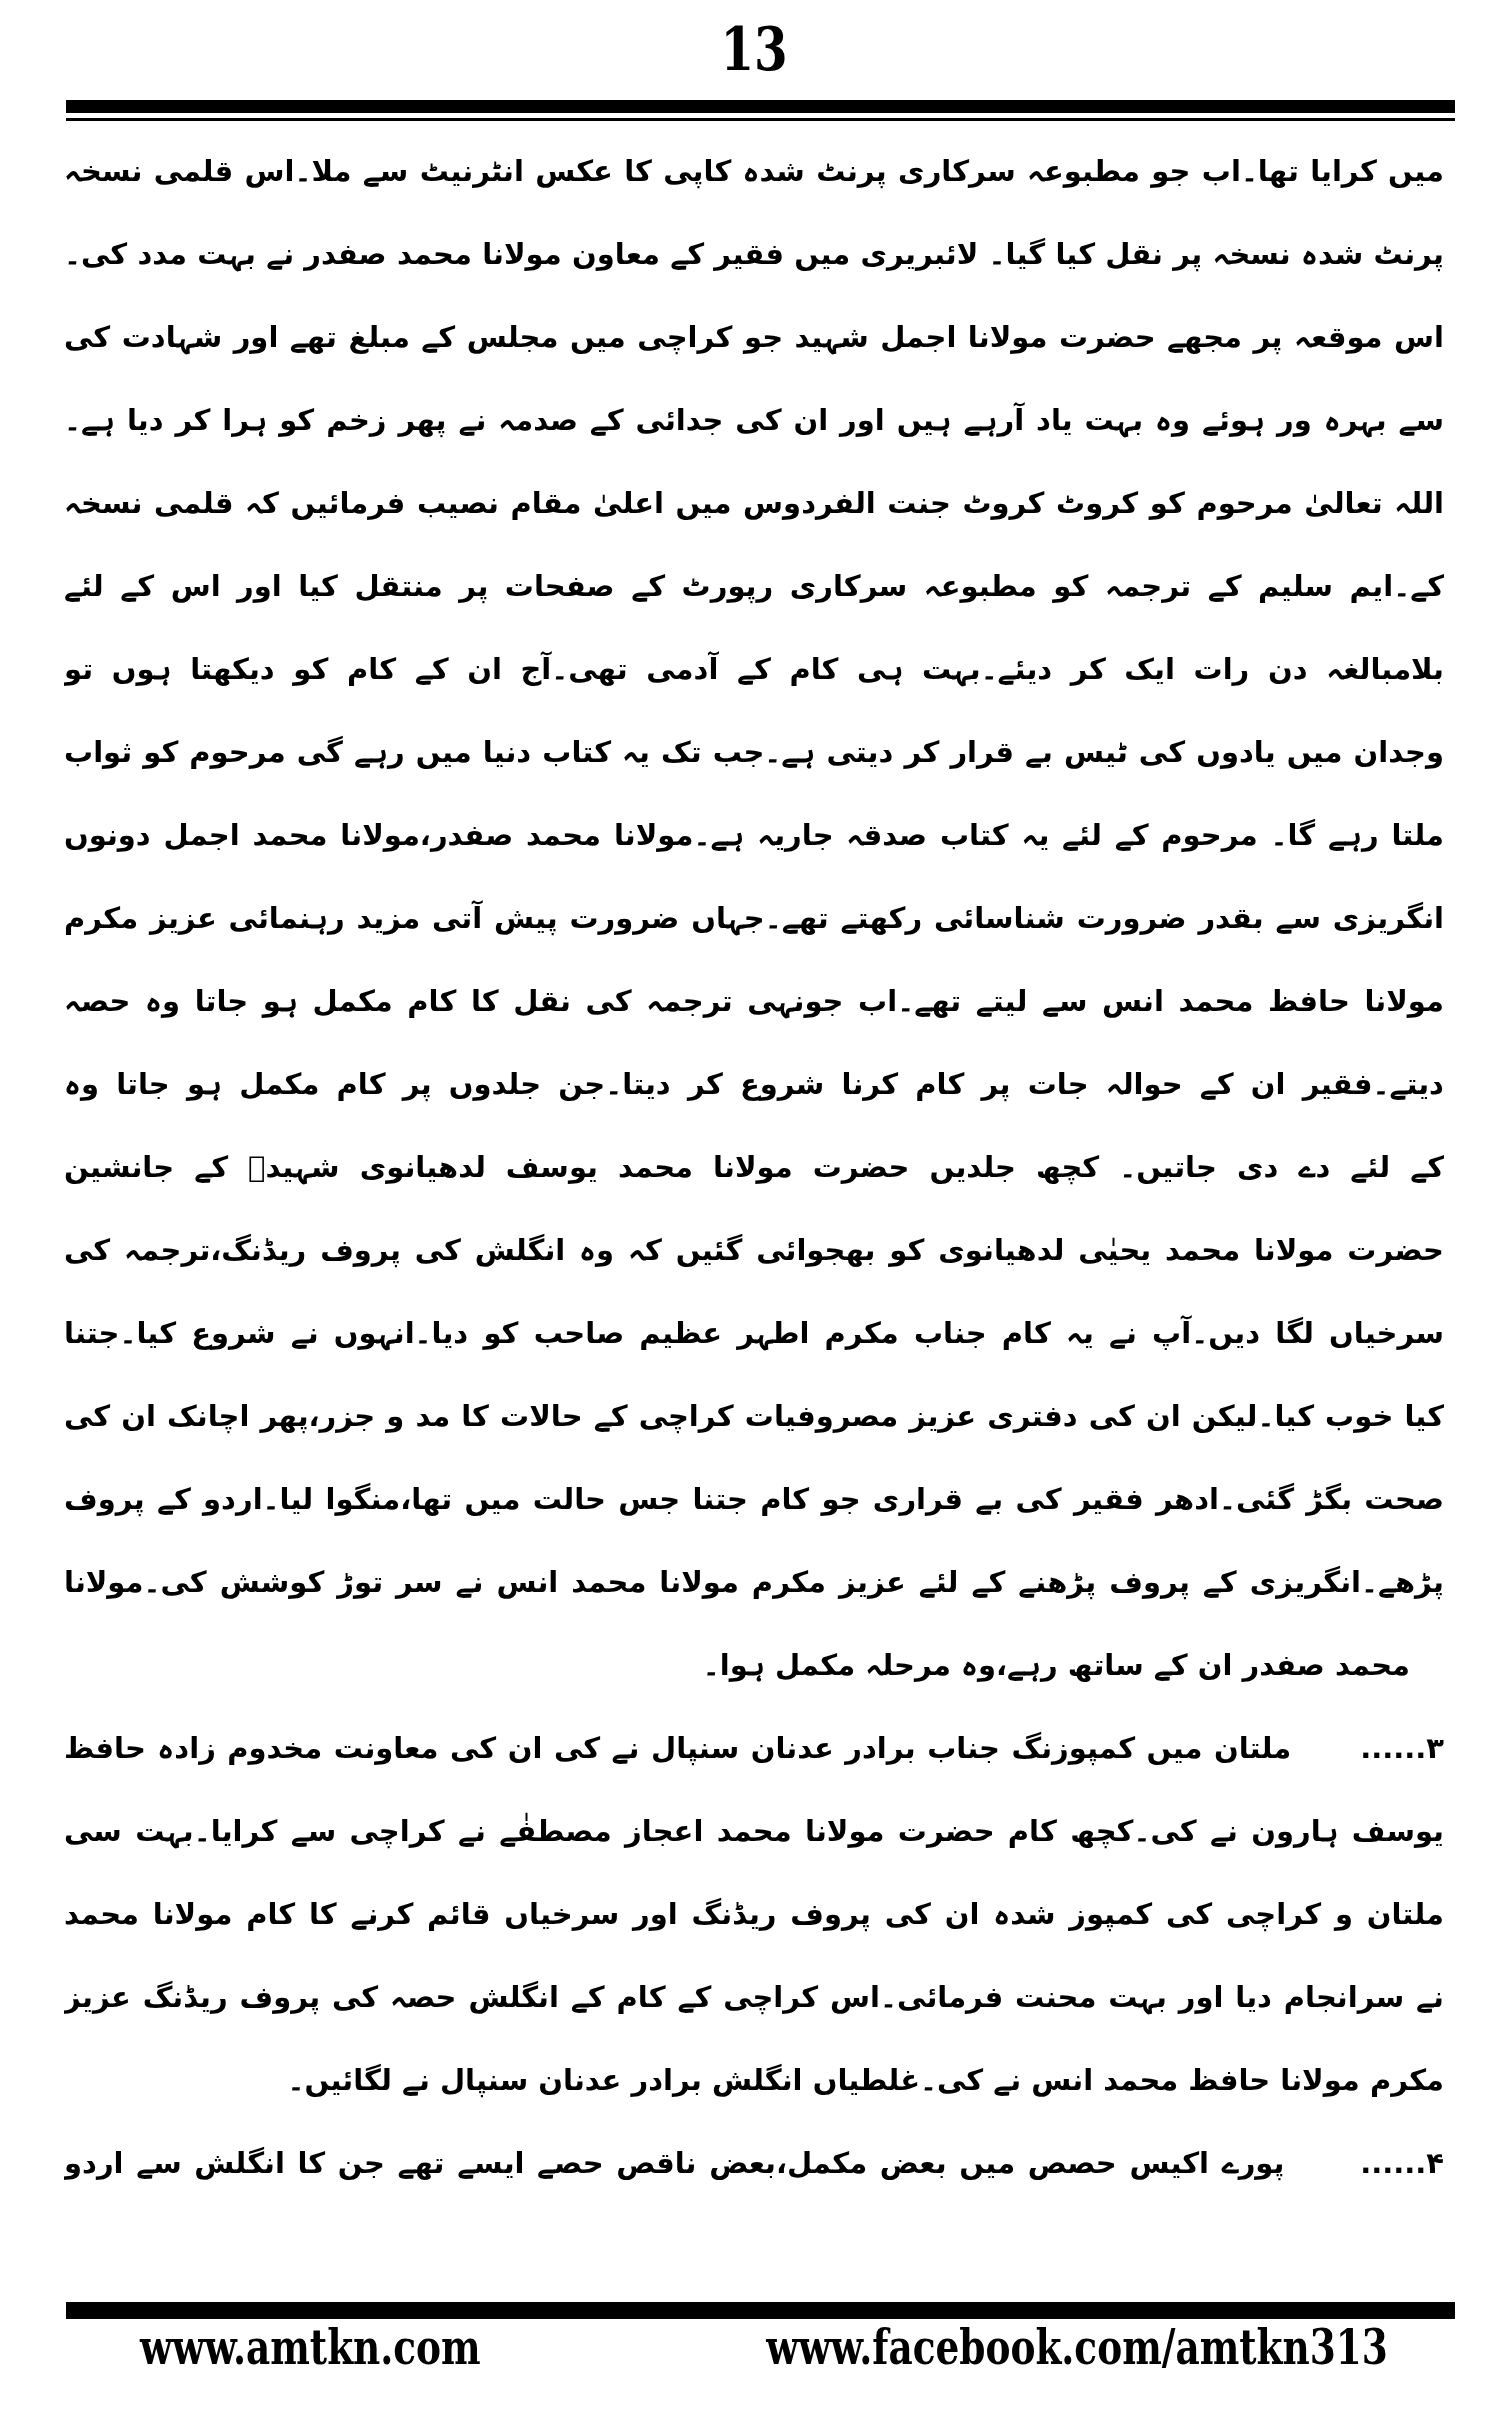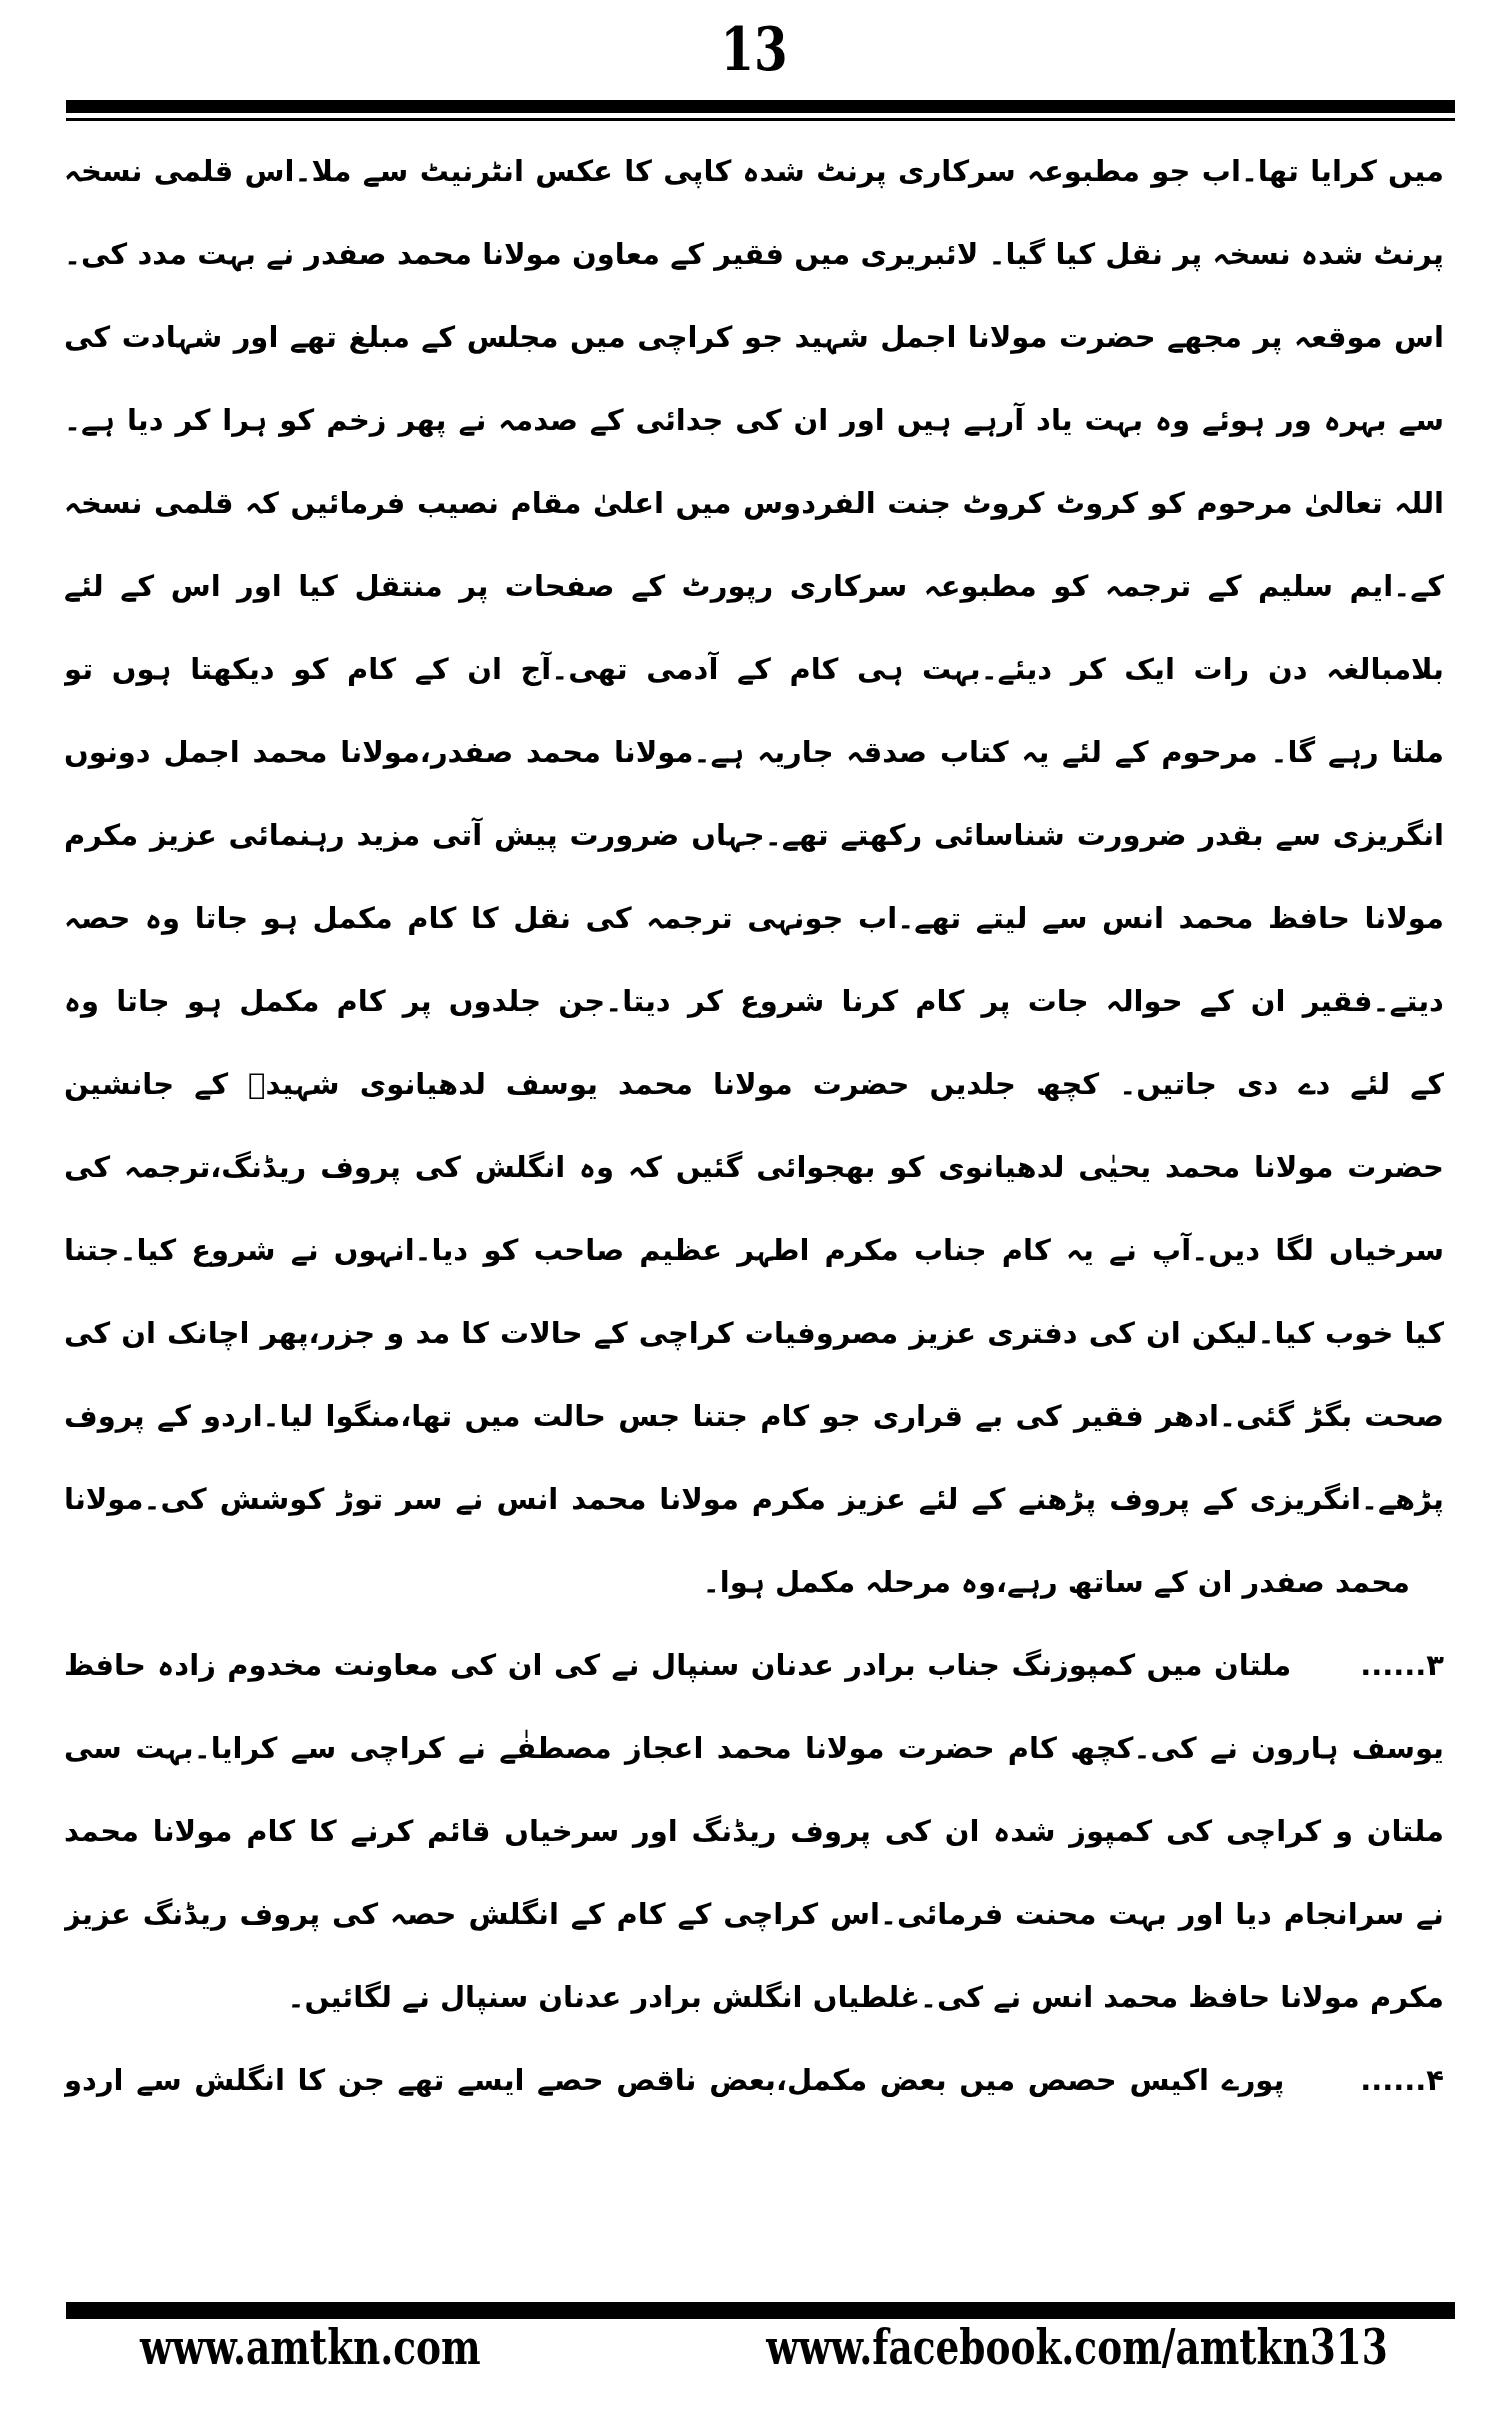--- a/index.html
+++ b/index.html
@@ -110,20 +110,21 @@
   </div>
 
   <div class="body-text">
     <div class="line">میں کرایا تھا۔اب جو مطبوعہ سرکاری پرنٹ شدہ کاپی کا عکس انٹرنیٹ سے ملا۔اس قلمی نسخہ کا ترجمہ اس</div>
     <div class="line">پرنٹ شدہ نسخہ پر نقل کیا گیا۔ لائبریری میں فقیر کے معاون مولانا محمد صفدر نے بہت مدد کی۔آج</div>
     <div class="line">اس موقعہ پر مجھے حضرت مولانا اجمل شہید جو کراچی میں مجلس کے مبلغ تھے اور شہادت کی سعادت</div>
     <div class="line">سے بہرہ ور ہوئے وہ بہت یاد آرہے ہیں اور ان کی جدائی کے صدمہ نے پھر زخم کو ہرا کر دیا ہے۔</div>
     <div class="line">اللہ تعالیٰ مرحوم کو کروٹ کروٹ جنت الفردوس میں اعلیٰ مقام نصیب فرمائیں کہ قلمی نسخہ کے</div>
     <div class="line">کے۔ایم سلیم کے ترجمہ کو مطبوعہ سرکاری رپورٹ کے صفحات پر منتقل کیا اور اس کے لئے مرحوم نے</div>
     <div class="line">بلامبالغہ دن رات ایک کر دیئے۔بہت ہی کام کے آدمی تھی۔آج ان کے کام کو دیکھتا ہوں تو</div>
+    <div class="line">وجدان میں یادوں کی ٹیس بے قرار کر دیتی ہے۔جب تک یہ کتاب دنیا میں رہے گی مرحوم کو ثواب</div>
     <div class="line">ملتا رہے گا۔ مرحوم کے لئے یہ کتاب صدقہ جاریہ ہے۔مولانا محمد صفدر،مولانا محمد اجمل دونوں</div>
     <div class="line">انگریزی سے بقدر ضرورت شناسائی رکھتے تھے۔جہاں ضرورت پیش آتی مزید رہنمائی عزیز مکرم</div>
     <div class="line">مولانا حافظ محمد انس سے لیتے تھے۔اب جونہی ترجمہ کی نقل کا کام مکمل ہو جاتا وہ حصہ فقیر کے سپرد کر</div>
     <div class="line">دیتے۔فقیر ان کے حوالہ جات پر کام کرنا شروع کر دیتا۔جن جلدوں پر کام مکمل ہو جاتا وہ کمپوزنگ</div>
     <div class="line">کے لئے دے دی جاتیں۔ کچھ جلدیں حضرت مولانا محمد یوسف لدھیانوی شہیدؒ کے جانشین</div>
     <div class="line">حضرت مولانا محمد یحیٰی لدھیانوی کو بھجوائی گئیں کہ وہ انگلش کی پروف ریڈنگ،ترجمہ کی چیکنگ اور</div>
     <div class="line">سرخیاں لگا دیں۔آپ نے یہ کام جناب مکرم اطہر عظیم صاحب کو دیا۔انہوں نے شروع کیا۔جتنا</div>
     <div class="line">کیا خوب کیا۔لیکن ان کی دفتری عزیز مصروفیات کراچی کے حالات کا مد و جزر،پھر اچانک ان کی</div>
     <div class="line">صحت بگڑ گئی۔ادھر فقیر کی بے قراری جو کام جتنا جس حالت میں تھا،منگوا لیا۔اردو کے پروف خود</div>
     <div class="line">پڑھے۔انگریزی کے پروف پڑھنے کے لئے عزیز مکرم مولانا محمد انس نے سر توڑ کوشش کی۔مولانا</div>

